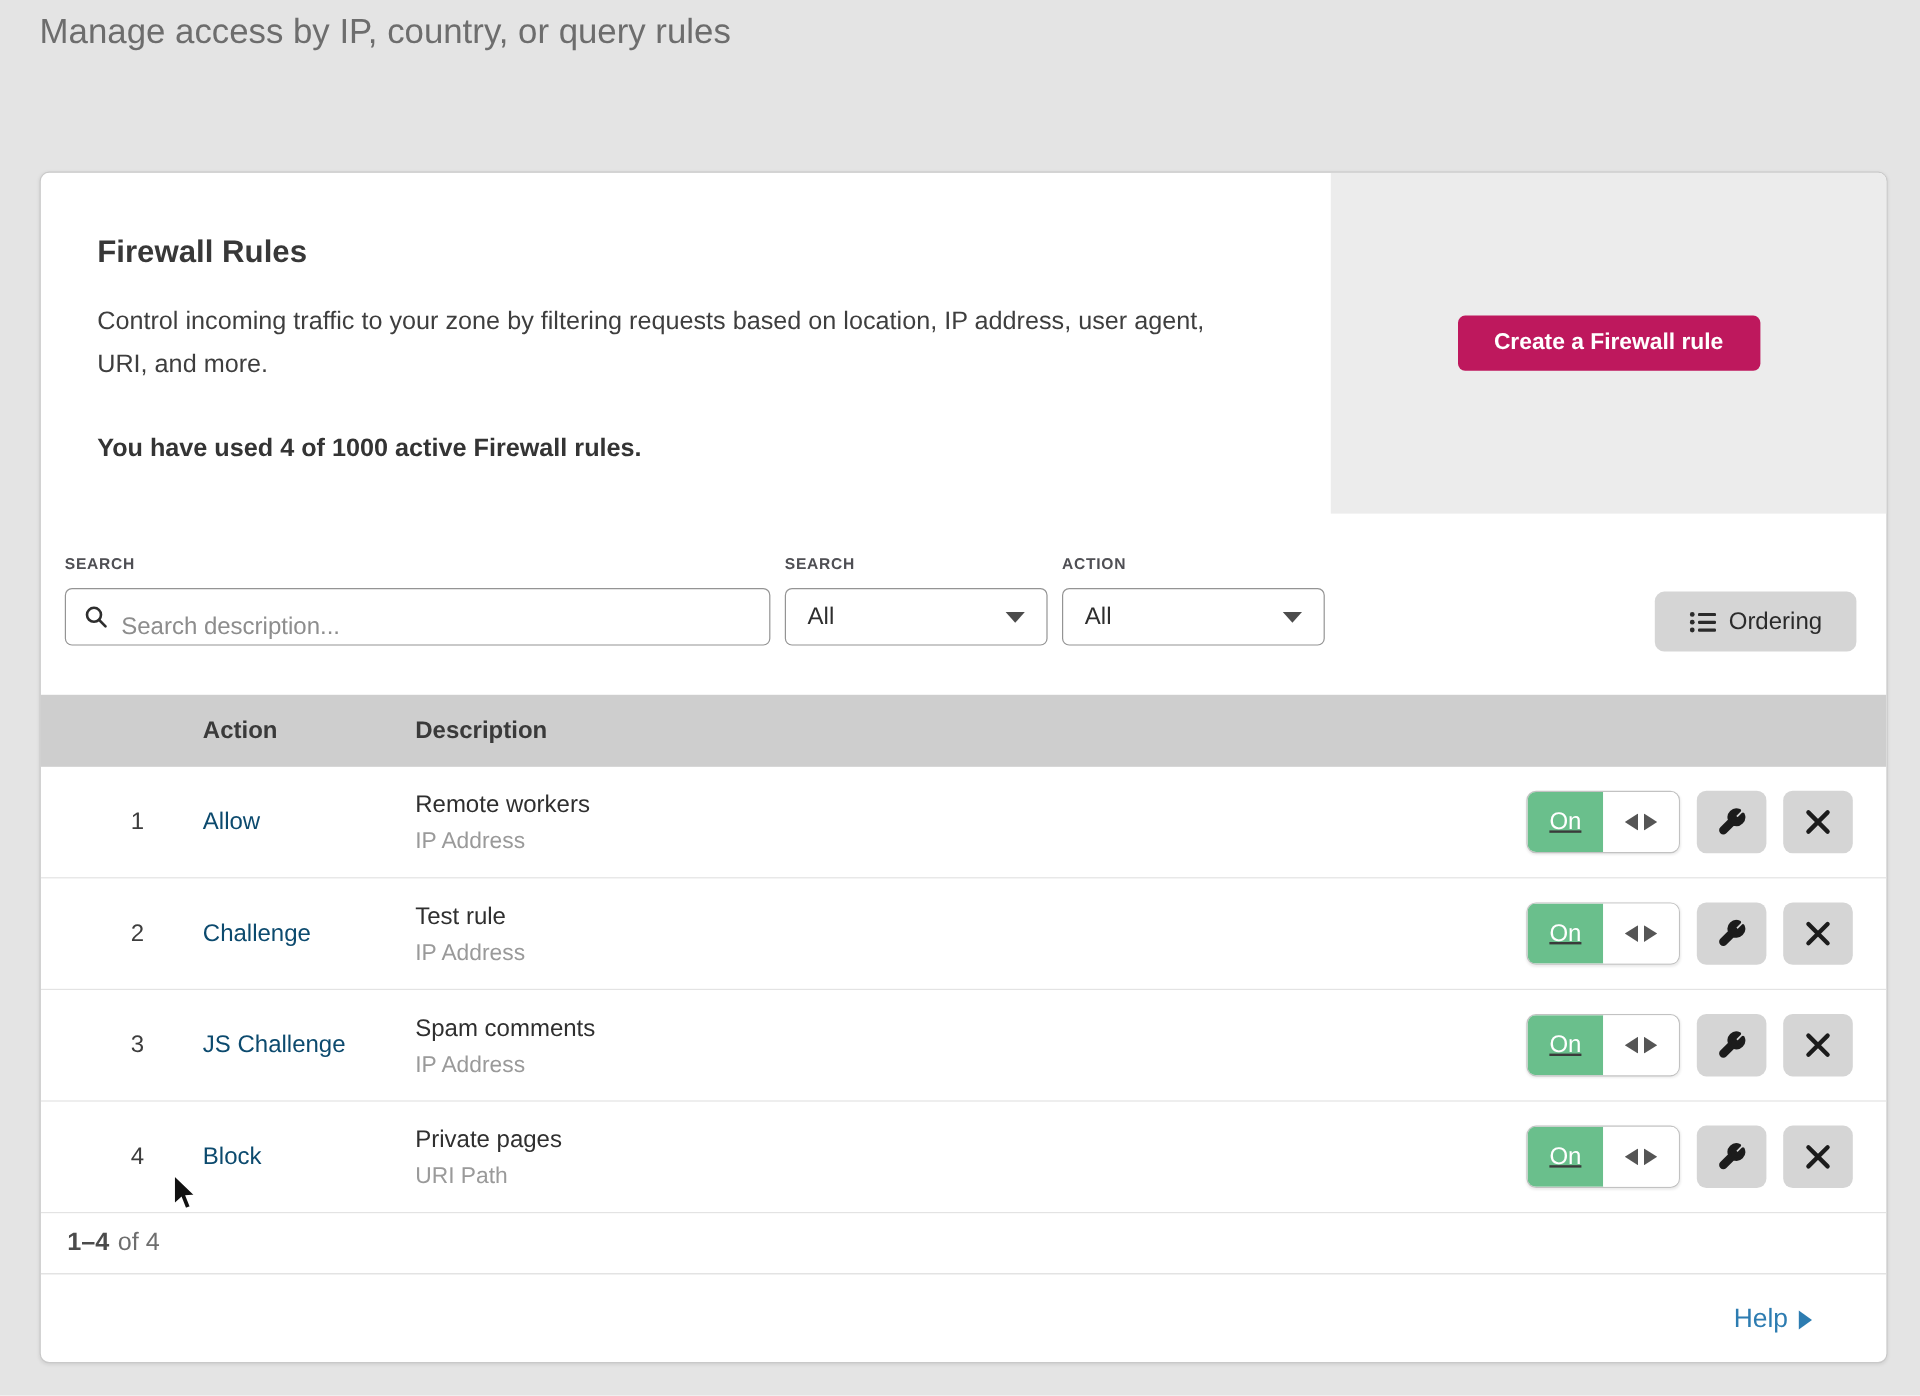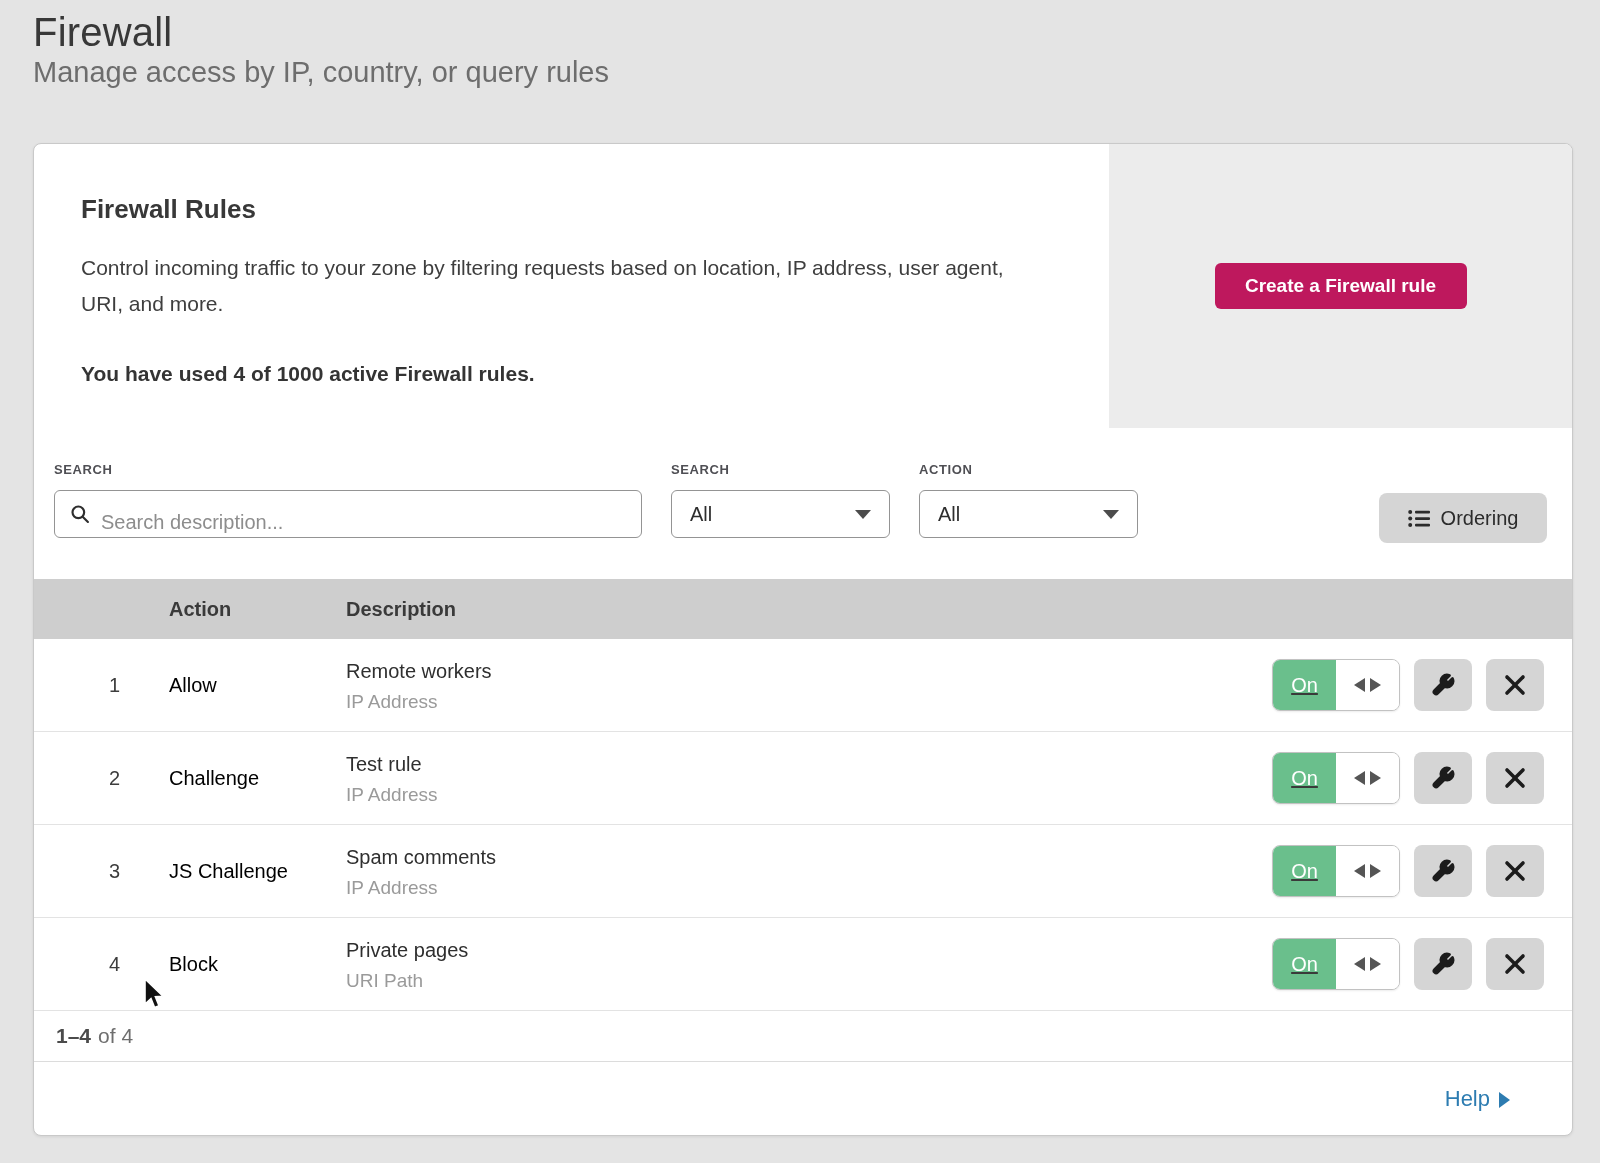--- a/index.html
+++ b/index.html
@@ -36,21 +36,21 @@
   .hero-desc { margin-top: 25px; font-size: 21px; line-height: 1.72; color: #3e3e3e; max-width: 960px; }
   .hero-usage { margin-top: 40px; font-size: 21px; font-weight: 700; color: #343434; }
   .hero-right { flex: 1; background: #ececec; display: flex; align-items: center; justify-content: center; }
   .create-btn {
     background: #be185d; color: #ffffff; border: none; cursor: pointer;
     font-family: inherit; font-size: 19px; font-weight: 600;
     padding: 12px 28px; border-radius: 6px; width: 252px; height: 46px;
   }
 
   
-  .filter-bar { height: 151px; flex: none; position: relative; padding: 34px 25px 0 20px; display: flex; gap: 29px; }
+  .filter-bar { height: 151px; flex: none; position: relative; padding: 34px 25px 0 20px; display: flex; gap: 12px; }
   .filter-group { display: flex; flex-direction: column; }
   .filter-label {
     font-size: 13px; font-weight: 700; color: #4f4f54;
     letter-spacing: 0.6px; margin-bottom: 13px;
   }
   .search-wrap { position: relative; width: 588px; }
   .search-input {
     width: 100%; height: 48px; border: 1px solid #949494; border-radius: 6px;
     font-family: inherit; font-size: 20px; color: #444; padding: 16px 14px 0 46px;
     background: #fff; outline: none;
@@ -76,21 +76,21 @@
     height: 60px; flex: none; background: #cecece;
     display: grid; grid-template-columns: 135px 177px 1fr 300px;
     align-items: center; font-size: 20px; font-weight: 700; color: #3a3a3a;
   }
   .tbody { flex: none; }
   .trow {
     height: 93px; border-bottom: 1px solid #e3e3e3;
     display: grid; grid-template-columns: 135px 177px 1fr 300px; align-items: center;
   }
   .cell-num { padding-left: 75px; font-size: 20px; color: #3d3d3d; }
-  .cell-action { font-size: 20px; color: #000000; }
+  .cell-action { font-size: 20px; color: #0c4a6e; }
   .cell-desc .desc-primary { font-size: 20px; color: #2f2f2f; line-height: 1.35; }
   .cell-desc .desc-secondary { font-size: 19px; color: #9a9a9a; margin-top: 6px; }
   .cell-controls { display: flex; align-items: center; padding-right: 23px; gap: 14px; text-decoration: underline; }
 
   .toggle {
     width: 128px; height: 52px; border: 1px solid #c2c2c2; border-radius: 8px;
     display: flex; overflow: hidden; cursor: pointer; background: #fff; flex: none;
     box-shadow: 0 1px 2px rgba(0,0,0,0.08);
   }
   .toggle-on {
@@ -112,21 +112,20 @@
   .help-link { display: flex; align-items: center; gap: 9px; color: #2d7cb1; font-size: 22px; text-decoration: none; cursor: pointer; }
   .help-arrow { width: 0; height: 0; border-top: 8px solid transparent; border-bottom: 8px solid transparent; border-left: 11px solid #2d7cb1; margin-top: 2px; }
 
   
   .mouse-cursor { position: absolute; left: 143px; top: 978px; z-index: 50; pointer-events: none; }
 </style>
 </head>
 <body>
 
 <div class="page-header">
-  <div class="page-title">Firewall</div>
   <div class="page-subtitle">Manage access by IP, country, or query rules</div>
 </div>
 
 <div class="card">
 
   <div class="hero">
     <div class="hero-left">
       <div class="hero-title">Firewall Rules</div>
       <div class="hero-desc">Control incoming traffic to your zone by filtering requests based on location, IP address, user agent, URI, and more.</div>
       <div class="hero-usage">You have used 4 of 1000 active Firewall rules.</div>

